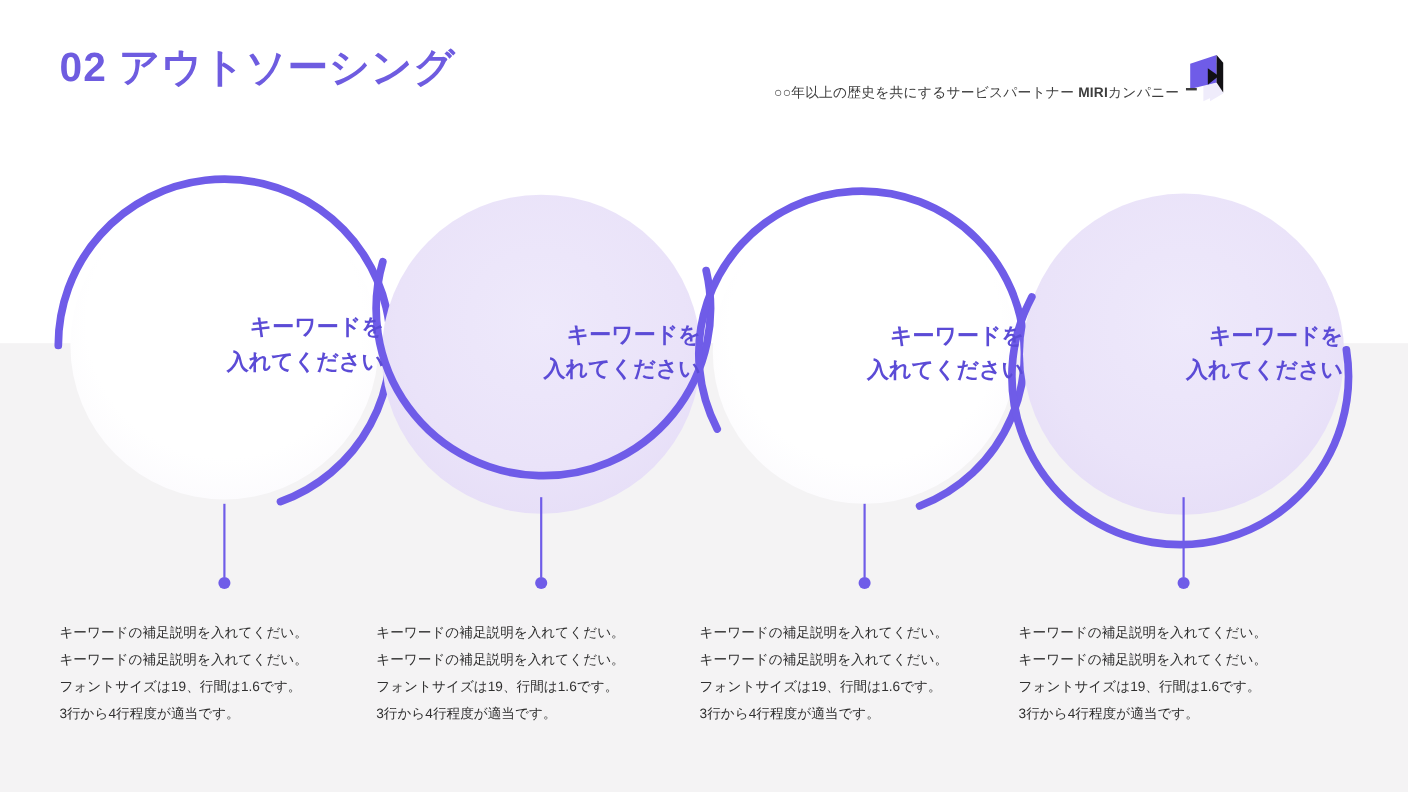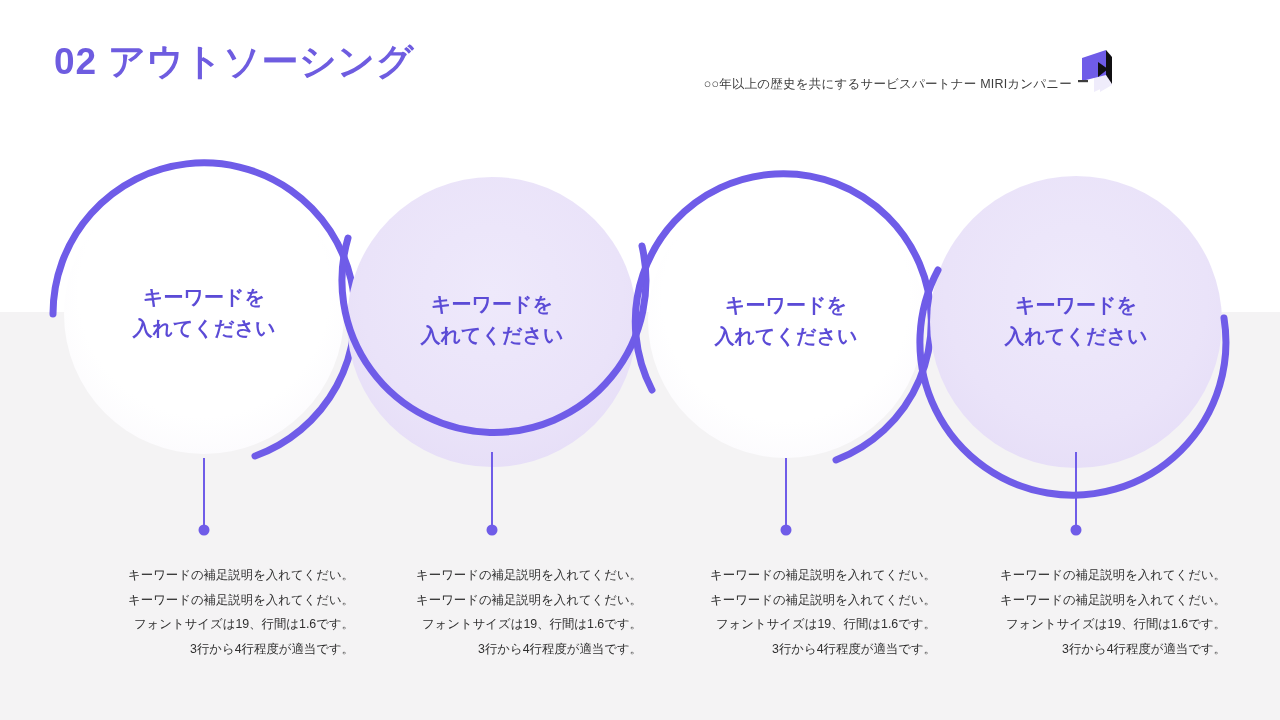--- a/index.html
+++ b/index.html
@@ -72,51 +72,50 @@
   .header-note {
     position: absolute;
     right: 80px;
     top: 76px;
     font-size: 12.5px;
     color: #3d3d3d;
     letter-spacing: 0.2px;
     white-space: nowrap;
   }
   .header-note b {
-    font-weight: normal;
+    font-weight: bold;
   }
   .brand-logo {
     position: absolute;
     right: 28px;
     top: 48px;
     width: 46px;
     height: 48px;
   }
   .circle-svg {
     position: absolute;
     left: 0; top: 0;
   }
   .node {
     position: absolute;
     width: 290px;
-    text-align: center;
-    font-family: Liberation Mono, monospace;
+    text-align: right;
   }
   .node-label {
     font-size: 20px;
     font-weight: bold;
     color: #5b4bd6;
     line-height: 1.55;
     white-space: pre-line;
   }
 
   .caption {
     position: absolute;
     width: 300px;
-    text-align: right;
+    text-align: left;
     font-size: 12.4px;
     color: #2f2f2f;
     line-height: 1.98;
     white-space: pre-line;
   }
 </style>
 </head>
 <body>
 
 <div class="slide">

